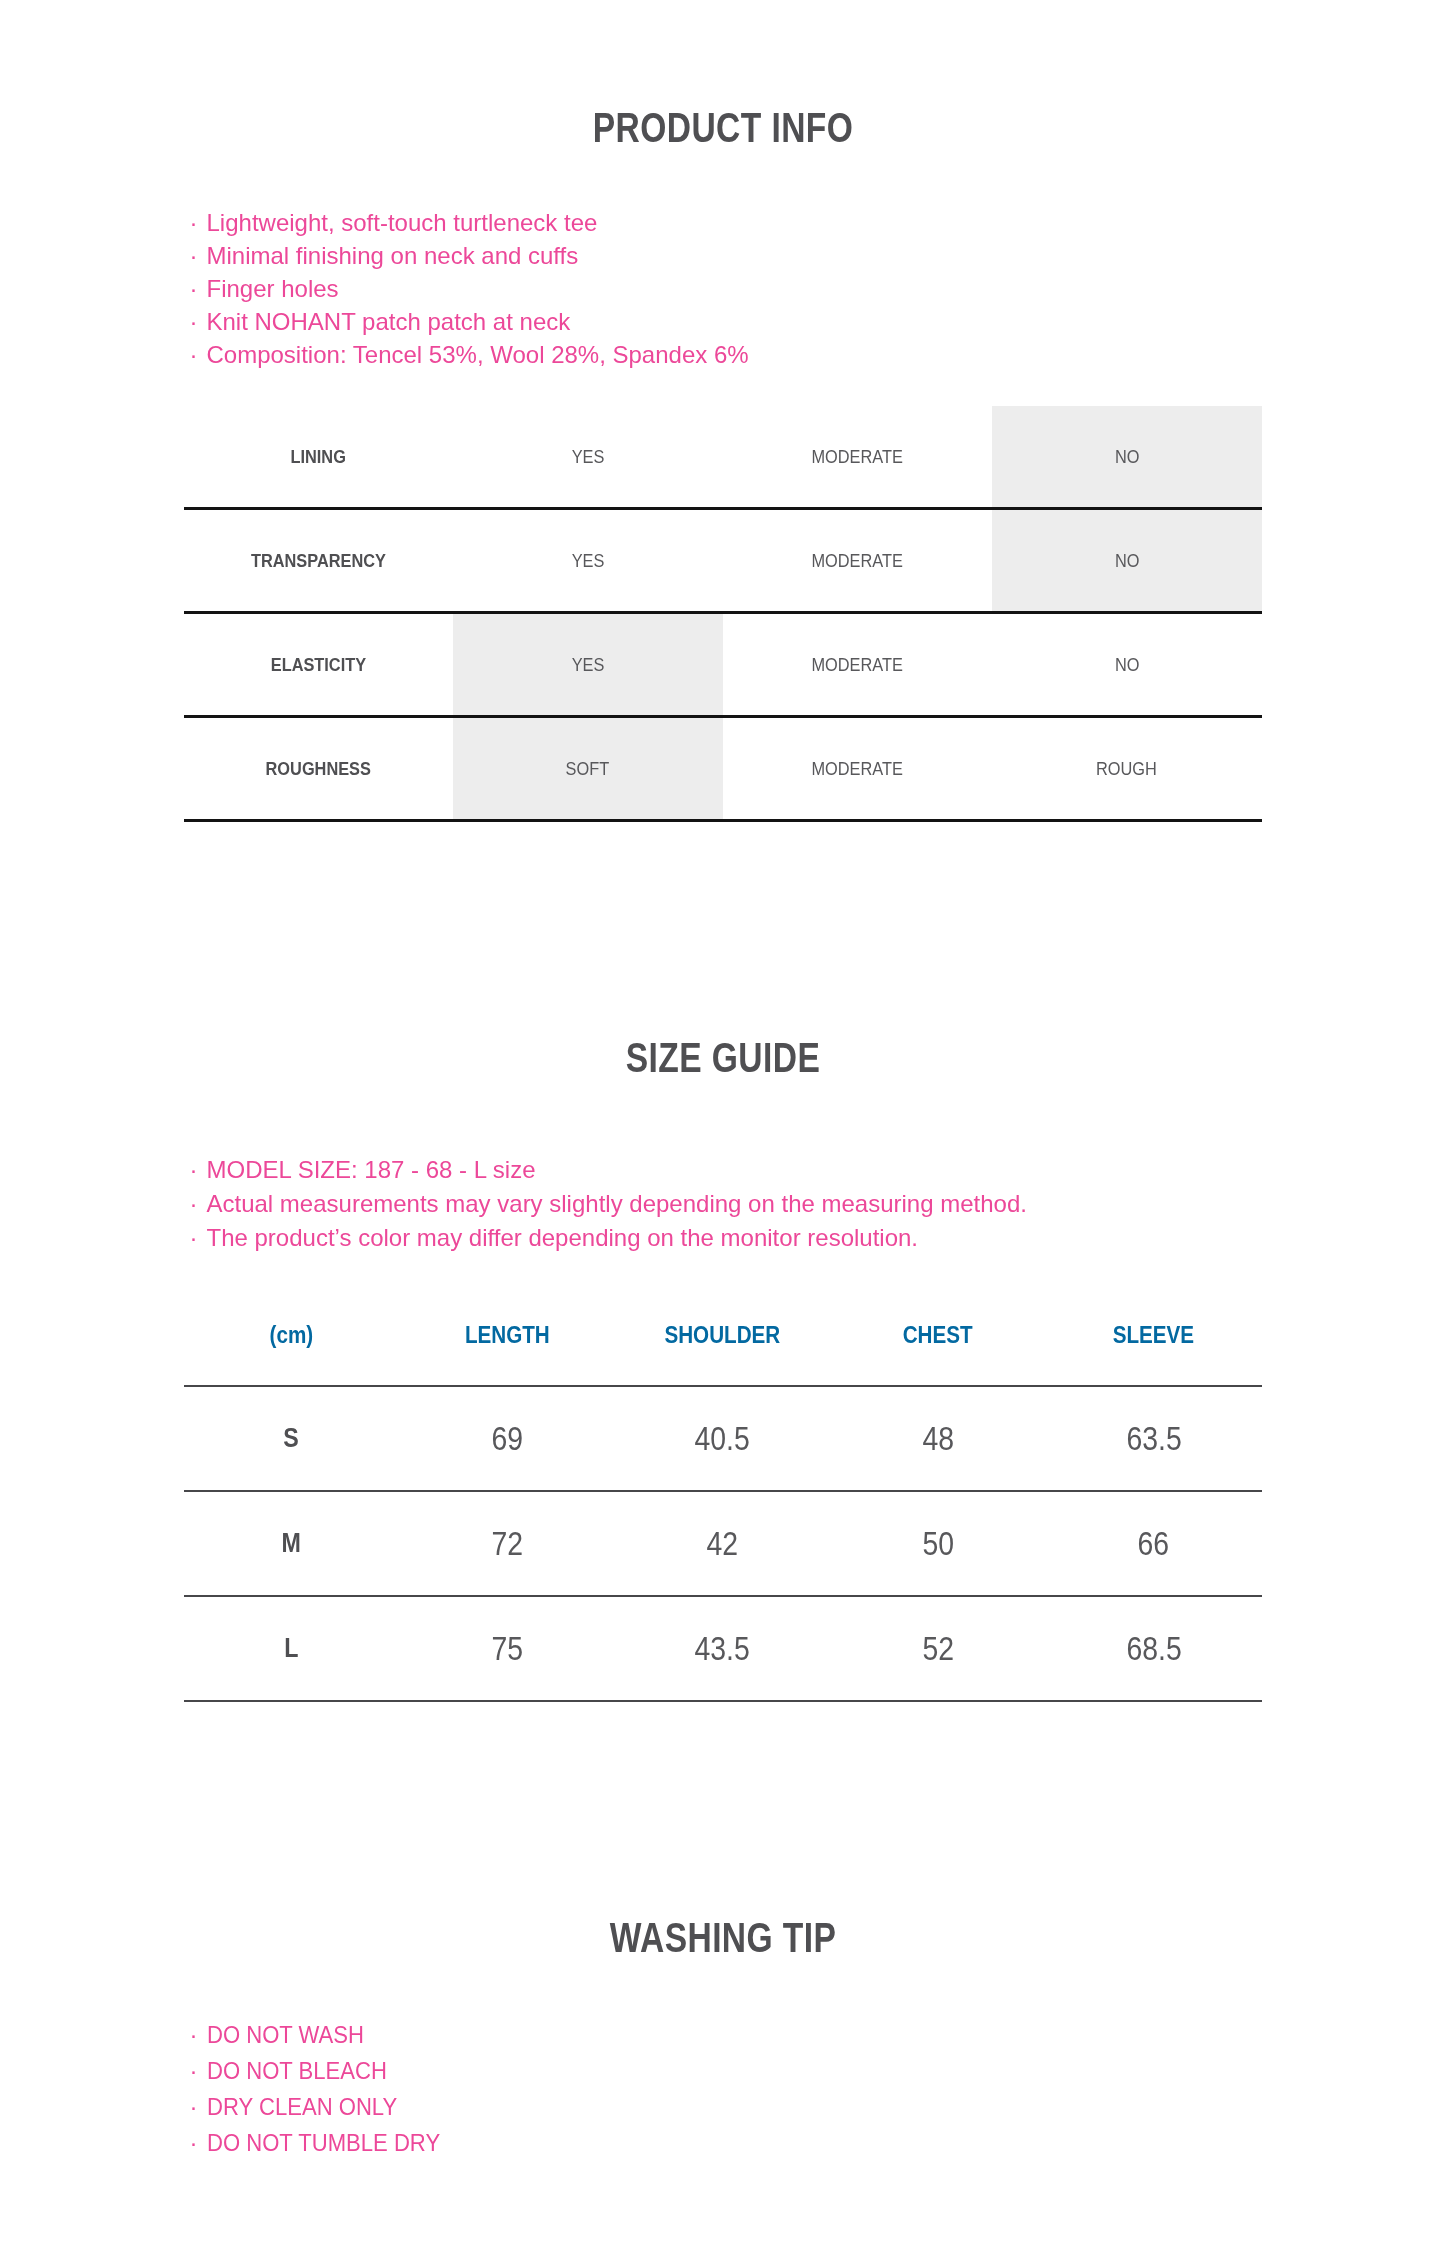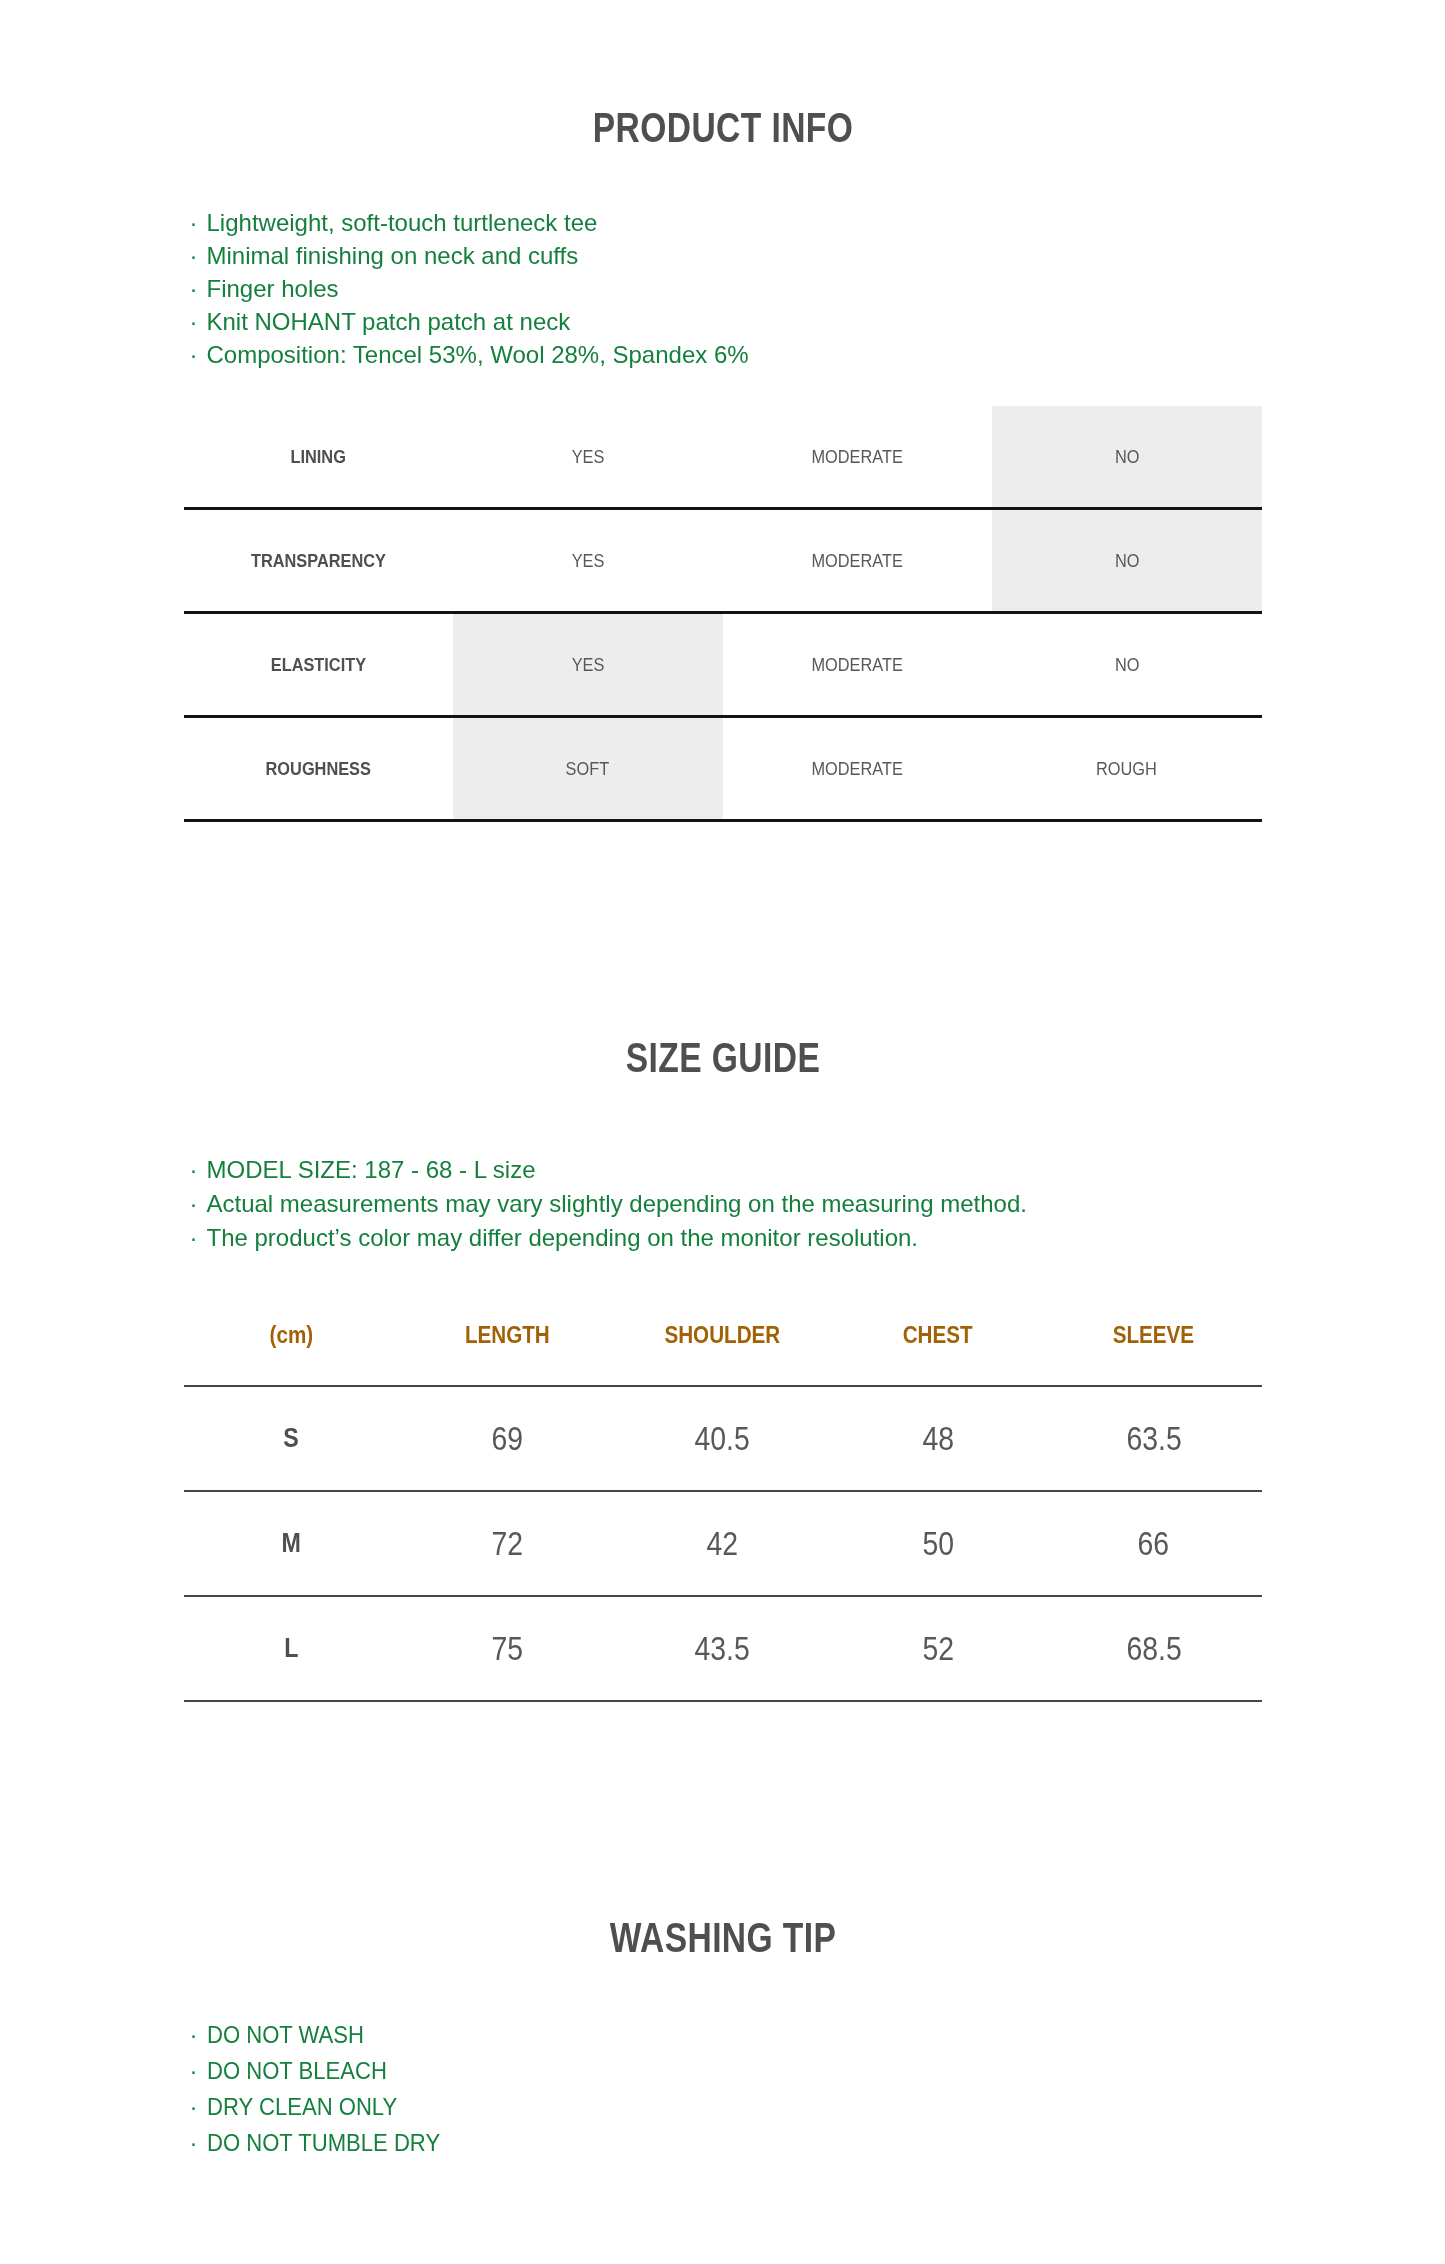--- a/index.html
+++ b/index.html
@@ -38,21 +38,21 @@
   .bullets {
     list-style: none;
     margin: 0;
     padding: 0 0 0 6px;
   }
   .bullets li {
     position: relative;
     padding-left: 17px;
     font-size: 24px;
     line-height: 33px;
-    color: #15803d;
+    color: #ec4899;
   }
   .bullets li::before {
     content: "\00B7";
     position: absolute;
     left: 0;
     top: 0;
   }
   #product-bullets { margin-top: 56px; }
   #size-bullets    { margin-top: 73px; }
   #size-bullets li { line-height: 34px; }
@@ -110,21 +110,21 @@
     display: flex;
     align-items: center;
     justify-content: center;
     font-size: 33px;
     color: #58585b;
   }
   .size-table .head-row .cell {
     height: 100px;
     font-size: 24px;
     font-weight: bold;
-    color: #a16207;
+    color: #0369a1;
   }
   .size-table .data-row .cell { height: 103px; }
   .size-table .data-row .cell.size-label {
     font-weight: bold;
     font-size: 27px;
     color: #4f4f52;
   }
 </style>
 </head>
 <body>

